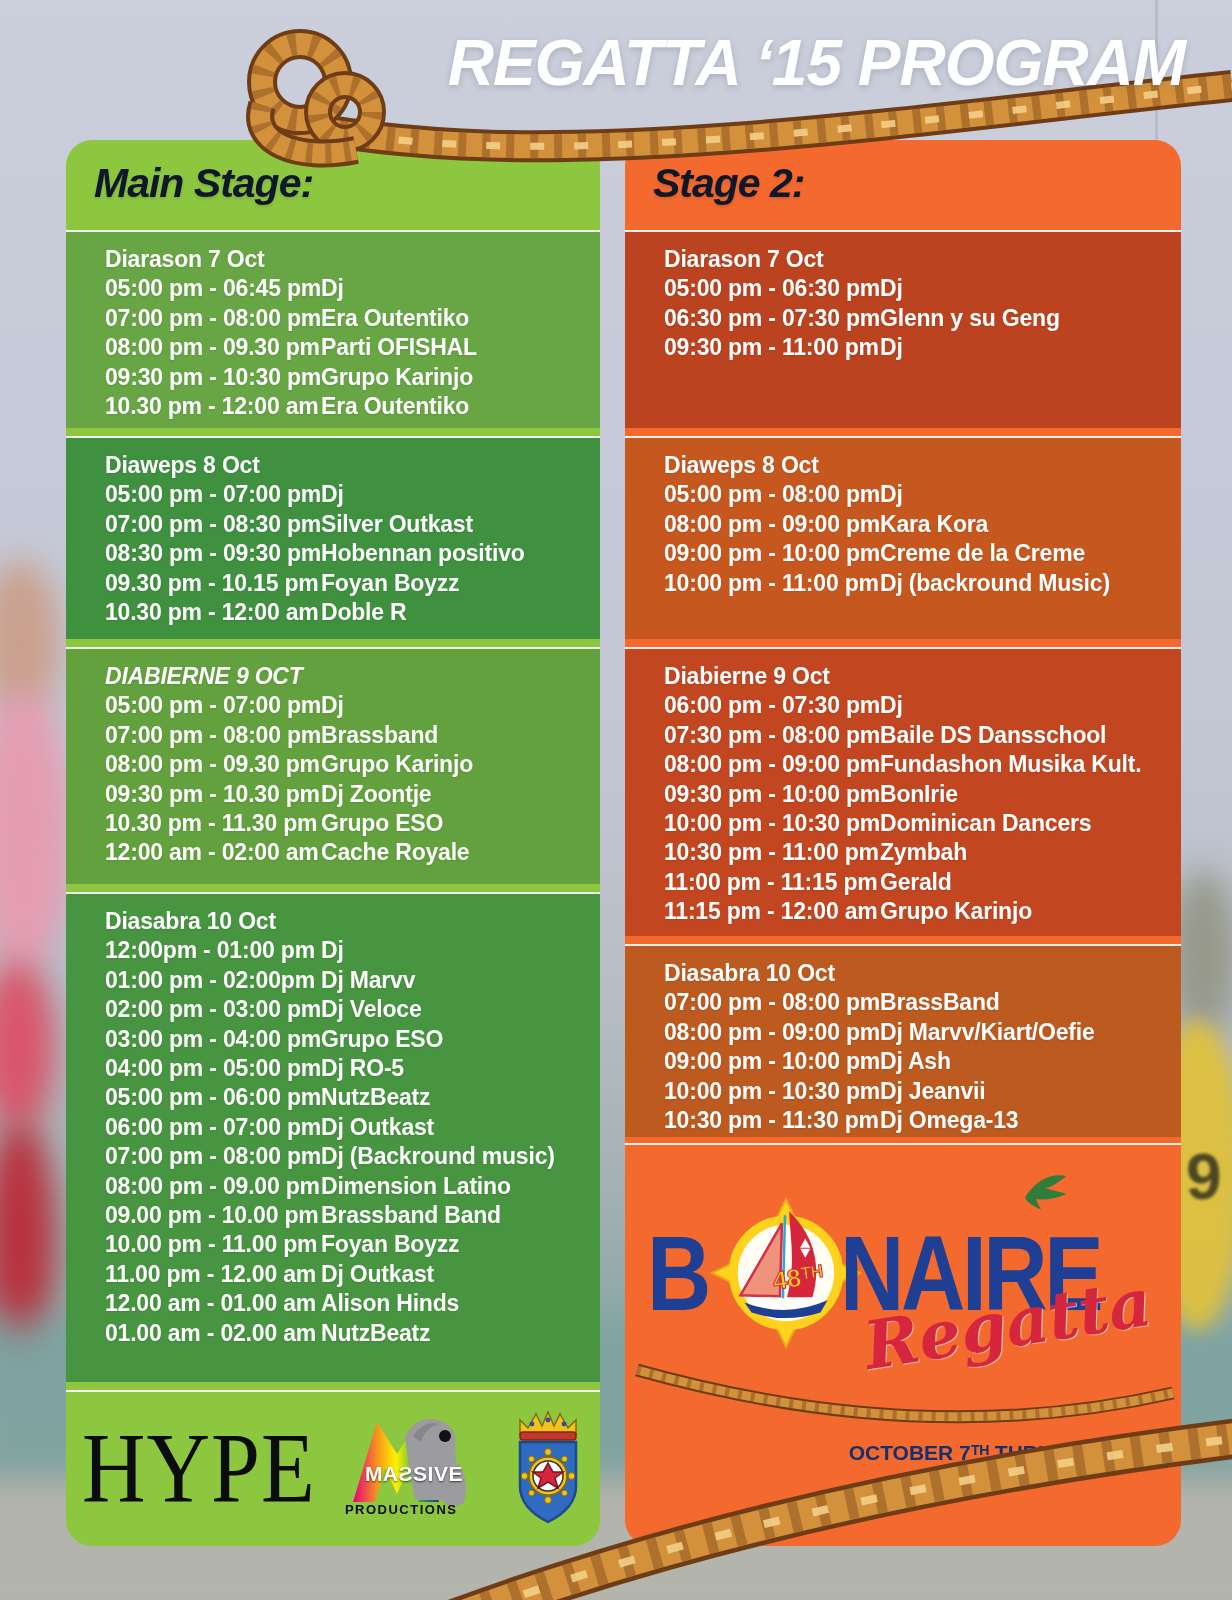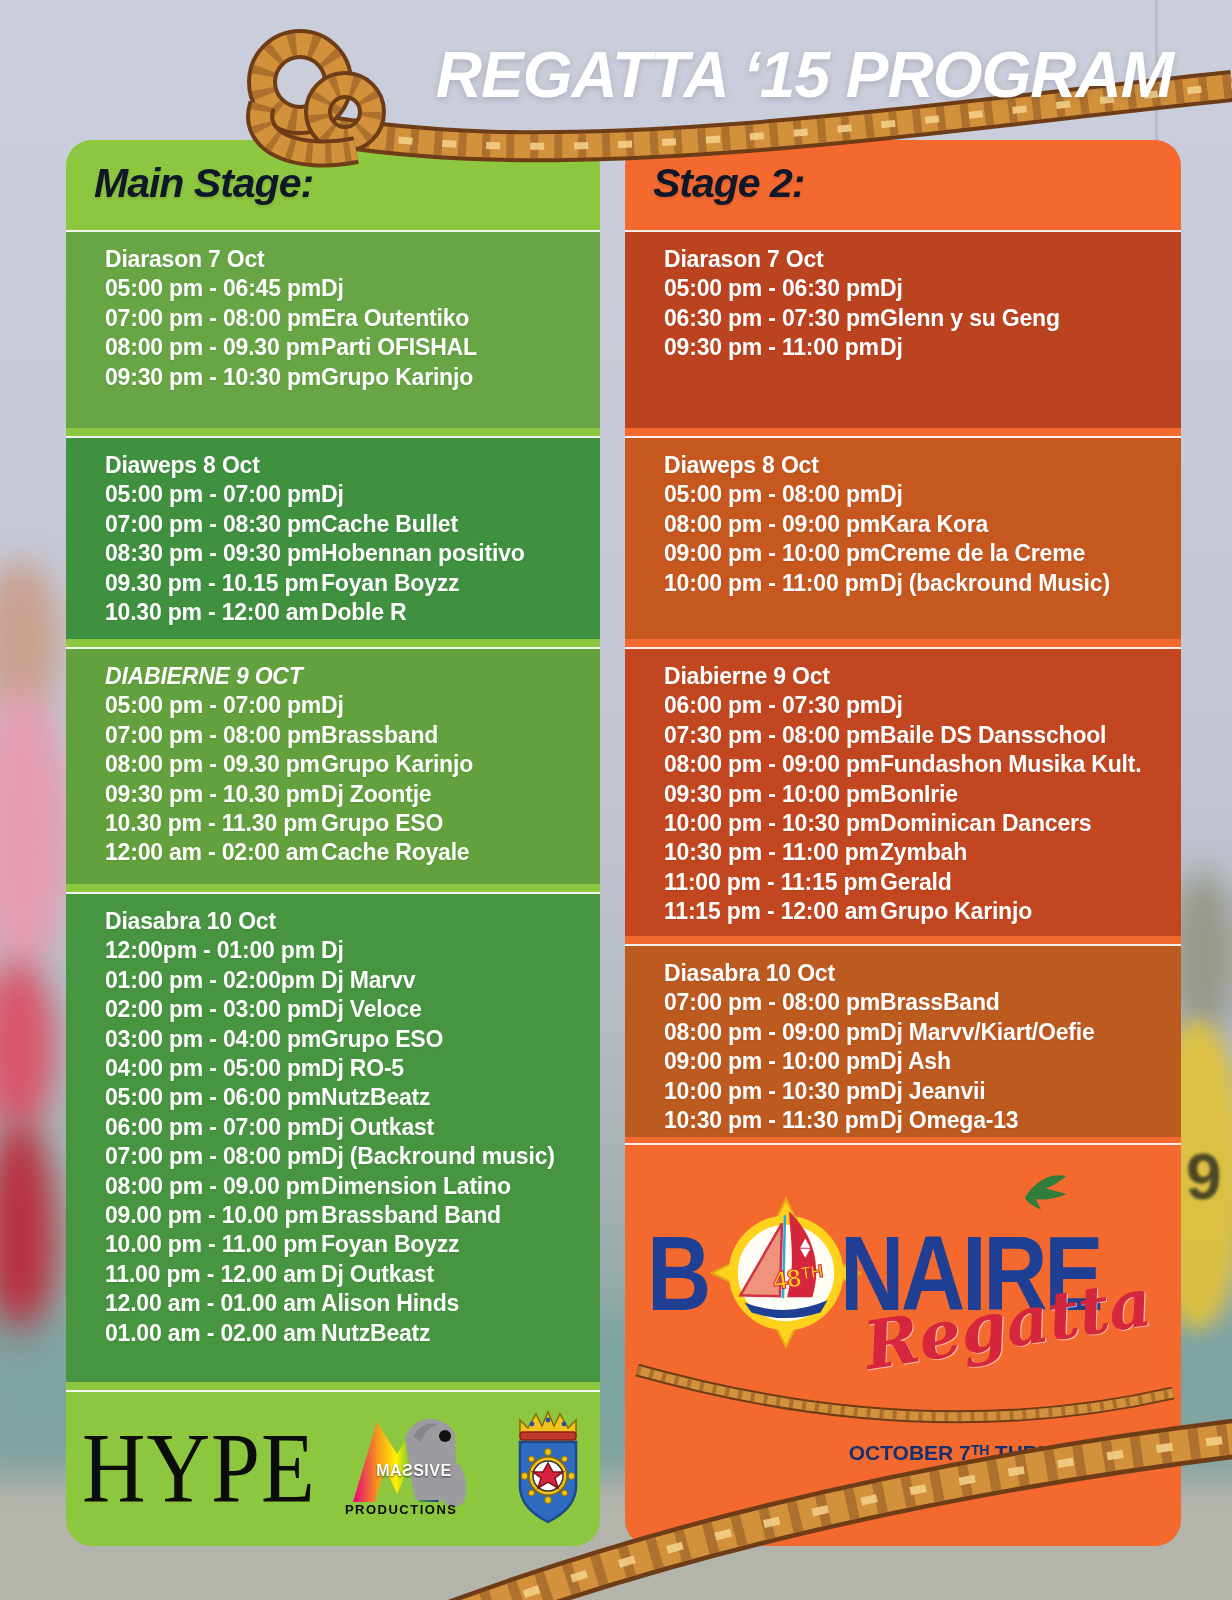--- a/index.html
+++ b/index.html
@@ -25,39 +25,39 @@
   .day.it{font-style:italic;}
   .row .t{display:inline-block;width:216px;}
 
   
   .sponsors{position:absolute;left:0;right:0;bottom:0;height:156px;border-top:2px solid rgba(255,255,255,.9);
             display:flex;align-items:center;justify-content:space-between;padding:0 16px;box-sizing:border-box;}
   .hype{font-family:"Liberation Serif","DejaVu Serif",serif;font-size:88px;line-height:1;
         color:#0c0c0c;letter-spacing:1px;transform:scaleY(1.12);transform-origin:center;}
   .massive{position:relative;width:122px;height:118px;flex:none;}
   .m-text{position:absolute;left:-4px;top:52px;width:130px;text-align:center;color:#fff;
-          font-weight:900;font-size:16px;letter-spacing:.5px;text-shadow:0 1px 2px rgba(0,0,0,.65);}
+          font-weight:900;font-size:21px;letter-spacing:.5px;text-shadow:0 1px 2px rgba(0,0,0,.65);}
   .m-sub{position:absolute;left:-8px;top:92px;width:138px;text-align:left;color:#0b0b0b;
          font-weight:900;font-size:13px;letter-spacing:1.5px;}
   .crest{flex:none;}
 
   
   .bonaire{position:absolute;left:0;right:0;bottom:0;height:401px;border-top:2px solid rgba(255,255,255,.9);}
   .b-row{position:absolute;left:22px;top:52px;display:flex;align-items:center;}
   .b-letter,.naire{font-weight:900;font-size:106px;line-height:1;color:#1e3f94;letter-spacing:-4px;
                    transform:scaleX(.84);transform-origin:left center;}
   .naire{margin-left:-14px;}
   .emblem{flex:none;margin:0 -8px 0 -10px;}
   .bird{position:absolute;left:388px;top:26px;}
   .script{position:absolute;left:238px;top:140px;font-family:"DejaVu Serif","Liberation Serif",serif;
           font-style:italic;font-weight:700;font-size:66px;color:#d6263e;transform:rotate(-9deg);
           text-shadow:1px 1px 0 rgba(255,255,255,.55);}
   .dates{position:absolute;right:22px;top:296px;font-weight:900;font-size:21px;color:#14306e;letter-spacing:0;}
 
-  .title{position:absolute;top:26px;right:47px;margin:12px;z-index:6;color:#fff;
+  .title{position:absolute;top:26px;right:47px;margin:0;z-index:6;color:#fff;
          font-size:64px;font-style:italic;font-weight:700;letter-spacing:-1px;
          text-shadow:0 2px 6px rgba(80,80,100,.25);}
   .ropes{position:absolute;left:0;top:0;z-index:4;pointer-events:none;}
   svg{display:block;}
 </style>
 </head>
 <body>
 
 <div class="page">
 
@@ -77,25 +77,26 @@
 
   <section class="panel panel-left">
     <h2>Main Stage:</h2>
     <div id="col0">
         <div class="sec" style="background: rgb(103, 165, 69); height: 198px;">
           <div class="day">Diarason 7 Oct</div>
           <div class="row"><span class="t">05:00 pm - 06:45 pm</span><span class="a">Dj</span></div>
           <div class="row"><span class="t">07:00 pm - 08:00 pm</span><span class="a">Era Outentiko</span></div>
           <div class="row"><span class="t">08:00 pm - 09.30 pm</span><span class="a">Parti OFISHAL</span></div>
           <div class="row"><span class="t">09:30 pm - 10:30 pm</span><span class="a">Grupo Karinjo</span></div>
+          <div class="row"><span class="t">10.30 pm - 12:00 am</span><span class="a">Era Outentiko</span></div>
         </div>
         <div class="sec" style="background: rgb(63, 145, 64); height: 203px;">
           <div class="day">Diaweps 8 Oct</div>
           <div class="row"><span class="t">05:00 pm - 07:00 pm</span><span class="a">Dj</span></div>
-          <div class="row"><span class="t">07:00 pm - 08:30 pm</span><span class="a">Cache Bullet</span></div>
+          <div class="row"><span class="t">07:00 pm - 08:30 pm</span><span class="a">Silver Outkast</span></div>
           <div class="row"><span class="t">08:30 pm - 09:30 pm</span><span class="a">Hobennan positivo</span></div>
           <div class="row"><span class="t">09.30 pm - 10.15 pm</span><span class="a">Foyan Boyzz</span></div>
           <div class="row"><span class="t">10.30 pm - 12:00 am</span><span class="a">Doble R</span></div>
         </div>
         <div class="sec" style="background: rgb(98, 161, 61); height: 237px;">
           <div class="day it">DIABIERNE 9 OCT</div>
           <div class="row"><span class="t">05:00 pm - 07:00 pm</span><span class="a">Dj</span></div>
           <div class="row"><span class="t">07:00 pm - 08:00 pm</span><span class="a">Brassband</span></div>
           <div class="row"><span class="t">08:00 pm - 09.30 pm</span><span class="a">Grupo Karinjo</span></div>
           <div class="row"><span class="t">09:30 pm - 10.30 pm</span><span class="a">Dj Zoontje</span></div>

